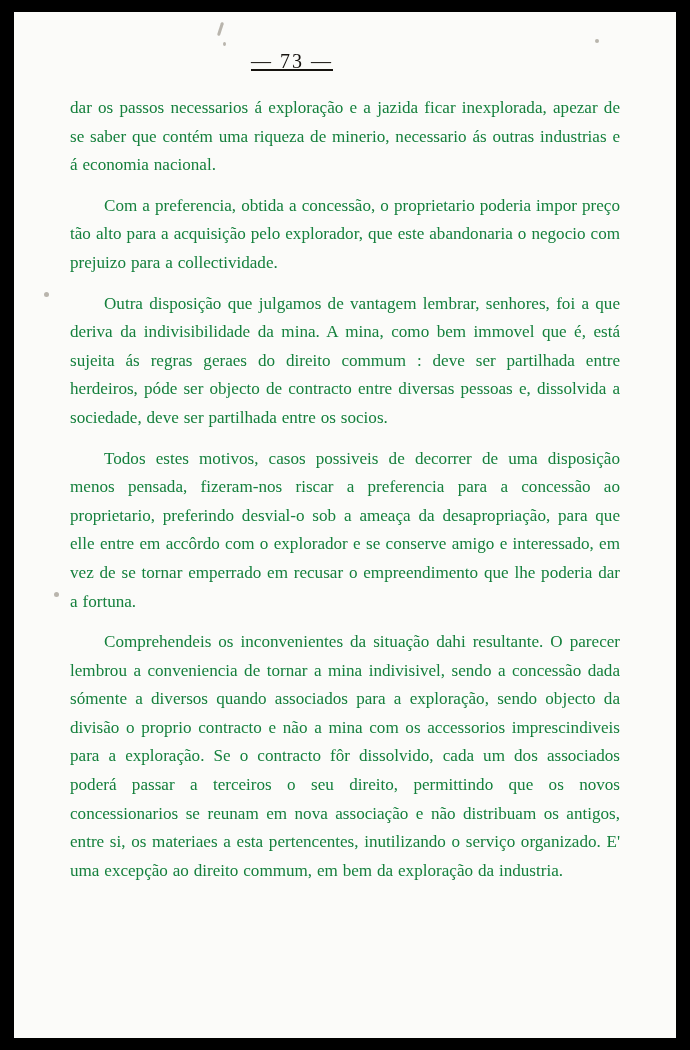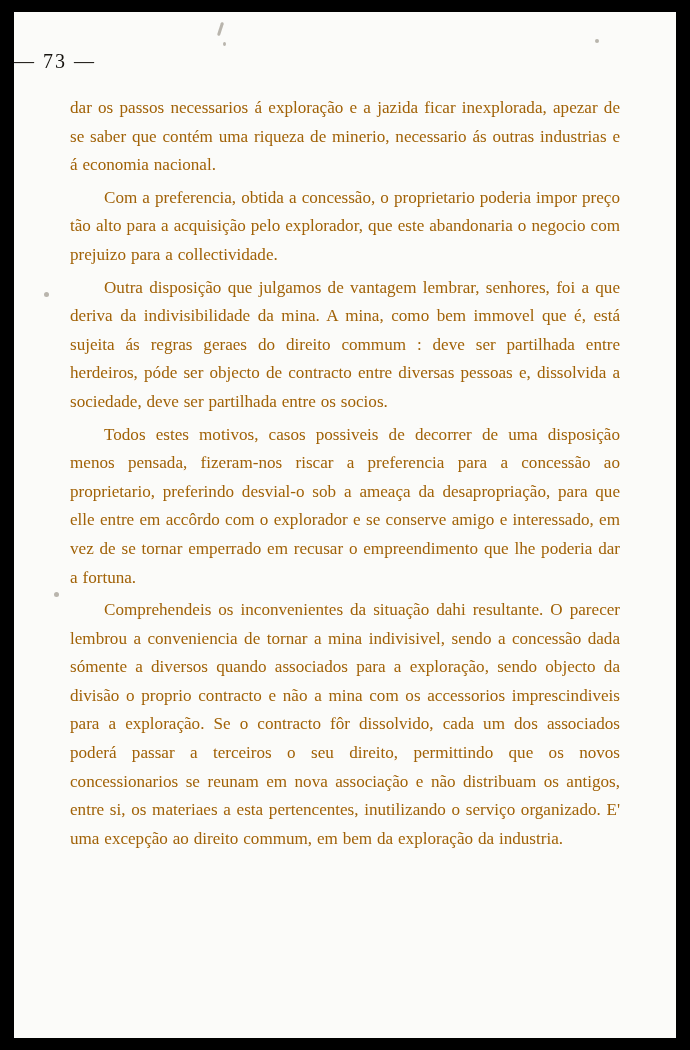--- a/index.html
+++ b/index.html
@@ -32,47 +32,48 @@
   .speck {
     position: absolute;
     background: #b9b5ad;
     border-radius: 50%;
   }
   .folio {
     position: absolute;
     top: 38px;
     left: 0;
     width: 556px;
-    text-align: left;
+    text-align: center;
     font-family: "Liberation Serif", serif;
     font-size: 20px;
     color: #16130f;
     letter-spacing: 2px;
+    text-decoration: underline;
   }
   .body-text {
     position: absolute;
     left: 56px;
     top: 82px;
     width: 550px;
     font-family: "Liberation Serif", serif;
     font-size: 17.1px;
     line-height: 28.6px;
-    color: #a16207;
+    color: #15803d;
     text-align: justify;
   }
   .para {
     margin: 0;
     text-indent: 34px;
     text-align: justify;
   }
   .para.first {
     text-indent: 0;
   }
   .para + .para {
-    margin-top: 4px;
+    margin-top: 12px;
   }
   
   .body-text p {
     word-spacing: 0.6px;
   }
 </style>
 </head>
 <body>
 
 <div class="page">

